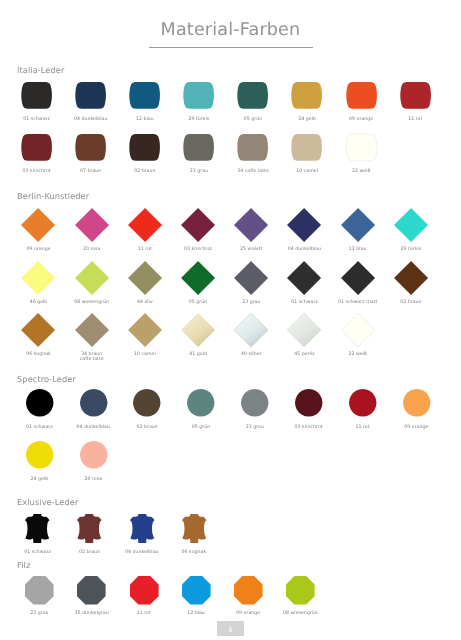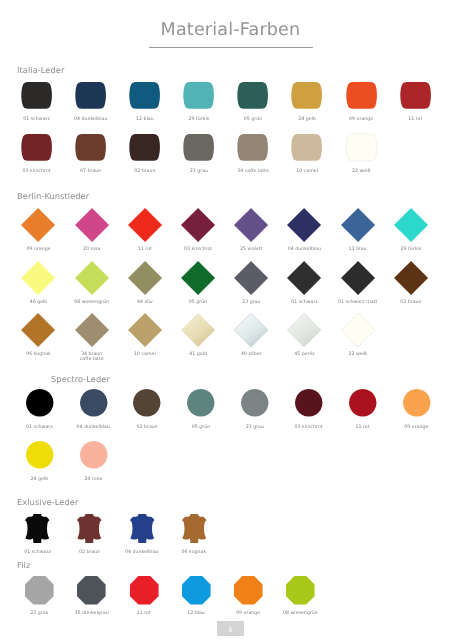--- a/index.html
+++ b/index.html
@@ -271,21 +271,21 @@
           <path d="M17.05,0 L34.1,17.05 L17.05,34.1 L0,17.05 Z" fill="url(#g1_2_5)" stroke="#d2d8d1" stroke-width="0.5"></path>
         </svg>
       </div>
       <div class="swatch-label" style="left: 269.5px; top: 351.7px;">45 perliz</div>
       <div class="swatch" style="left: 340.65px; top: 313px;">
         <svg width="34.1" height="34.1" viewBox="0 0 34.1 34.1">
           <path d="M17.05,0 L34.1,17.05 L17.05,34.1 L0,17.05 Z" fill="#fefef4" stroke="#dededa" stroke-width="0.5"></path>
         </svg>
       </div>
       <div class="swatch-label" style="left: 322.7px; top: 351.7px;">22 weiß</div>
-      <div class="section-name" style="top: 374px; margin-left: 34px;">Spectro-Leder</div>
+      <div class="section-name" style="top: 374px;">Spectro-Leder</div>
       <div class="swatch" style="left: 25.65px; top: 389px;">
         <svg width="27.5" height="27.5" viewBox="0 0 27.5 27.5">
           <path d="M13.75,0 A13.75,13.75 0 1 1 13.749,0 Z" fill="#000000"></path>
         </svg>
       </div>
       <div class="swatch-label" style="left: 4.4px; top: 425.3px;">01 schwarz</div>
       <div class="swatch" style="left: 79.5px; top: 389px;">
         <svg width="27.5" height="27.5" viewBox="0 0 27.5 27.5">
           <path d="M13.75,0 A13.75,13.75 0 1 1 13.749,0 Z" fill="#3b4a63"></path>
         </svg>

